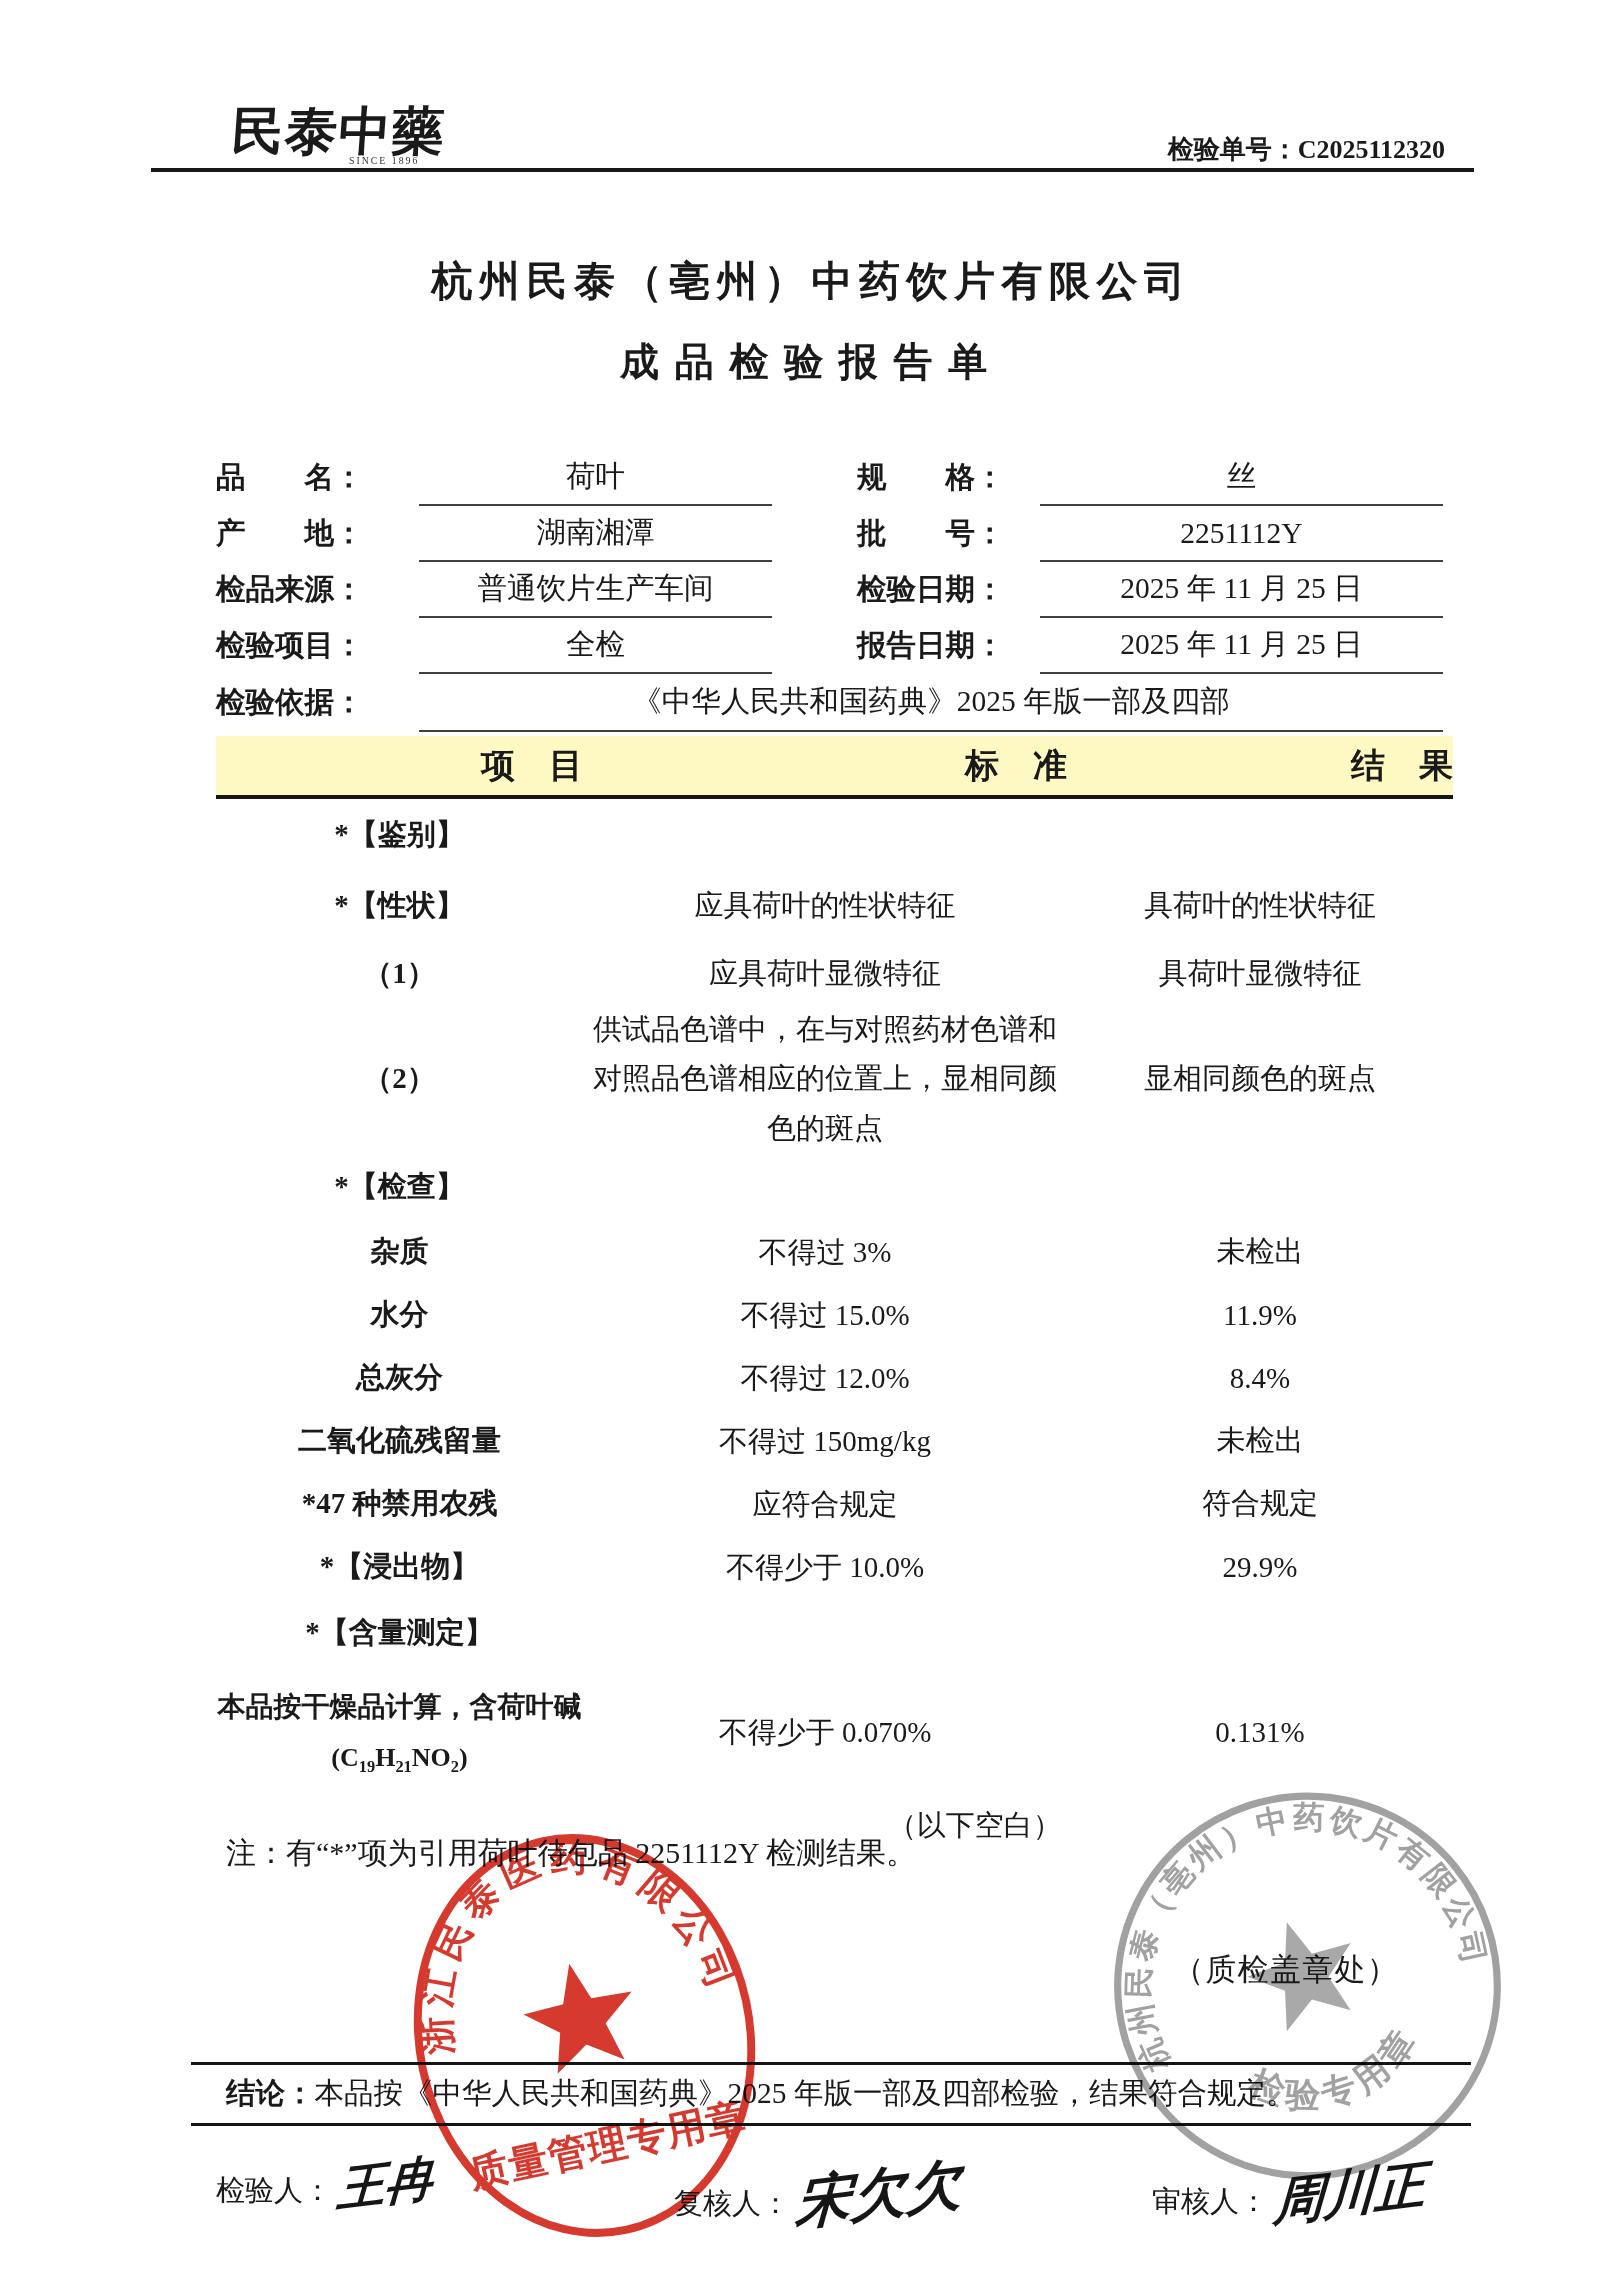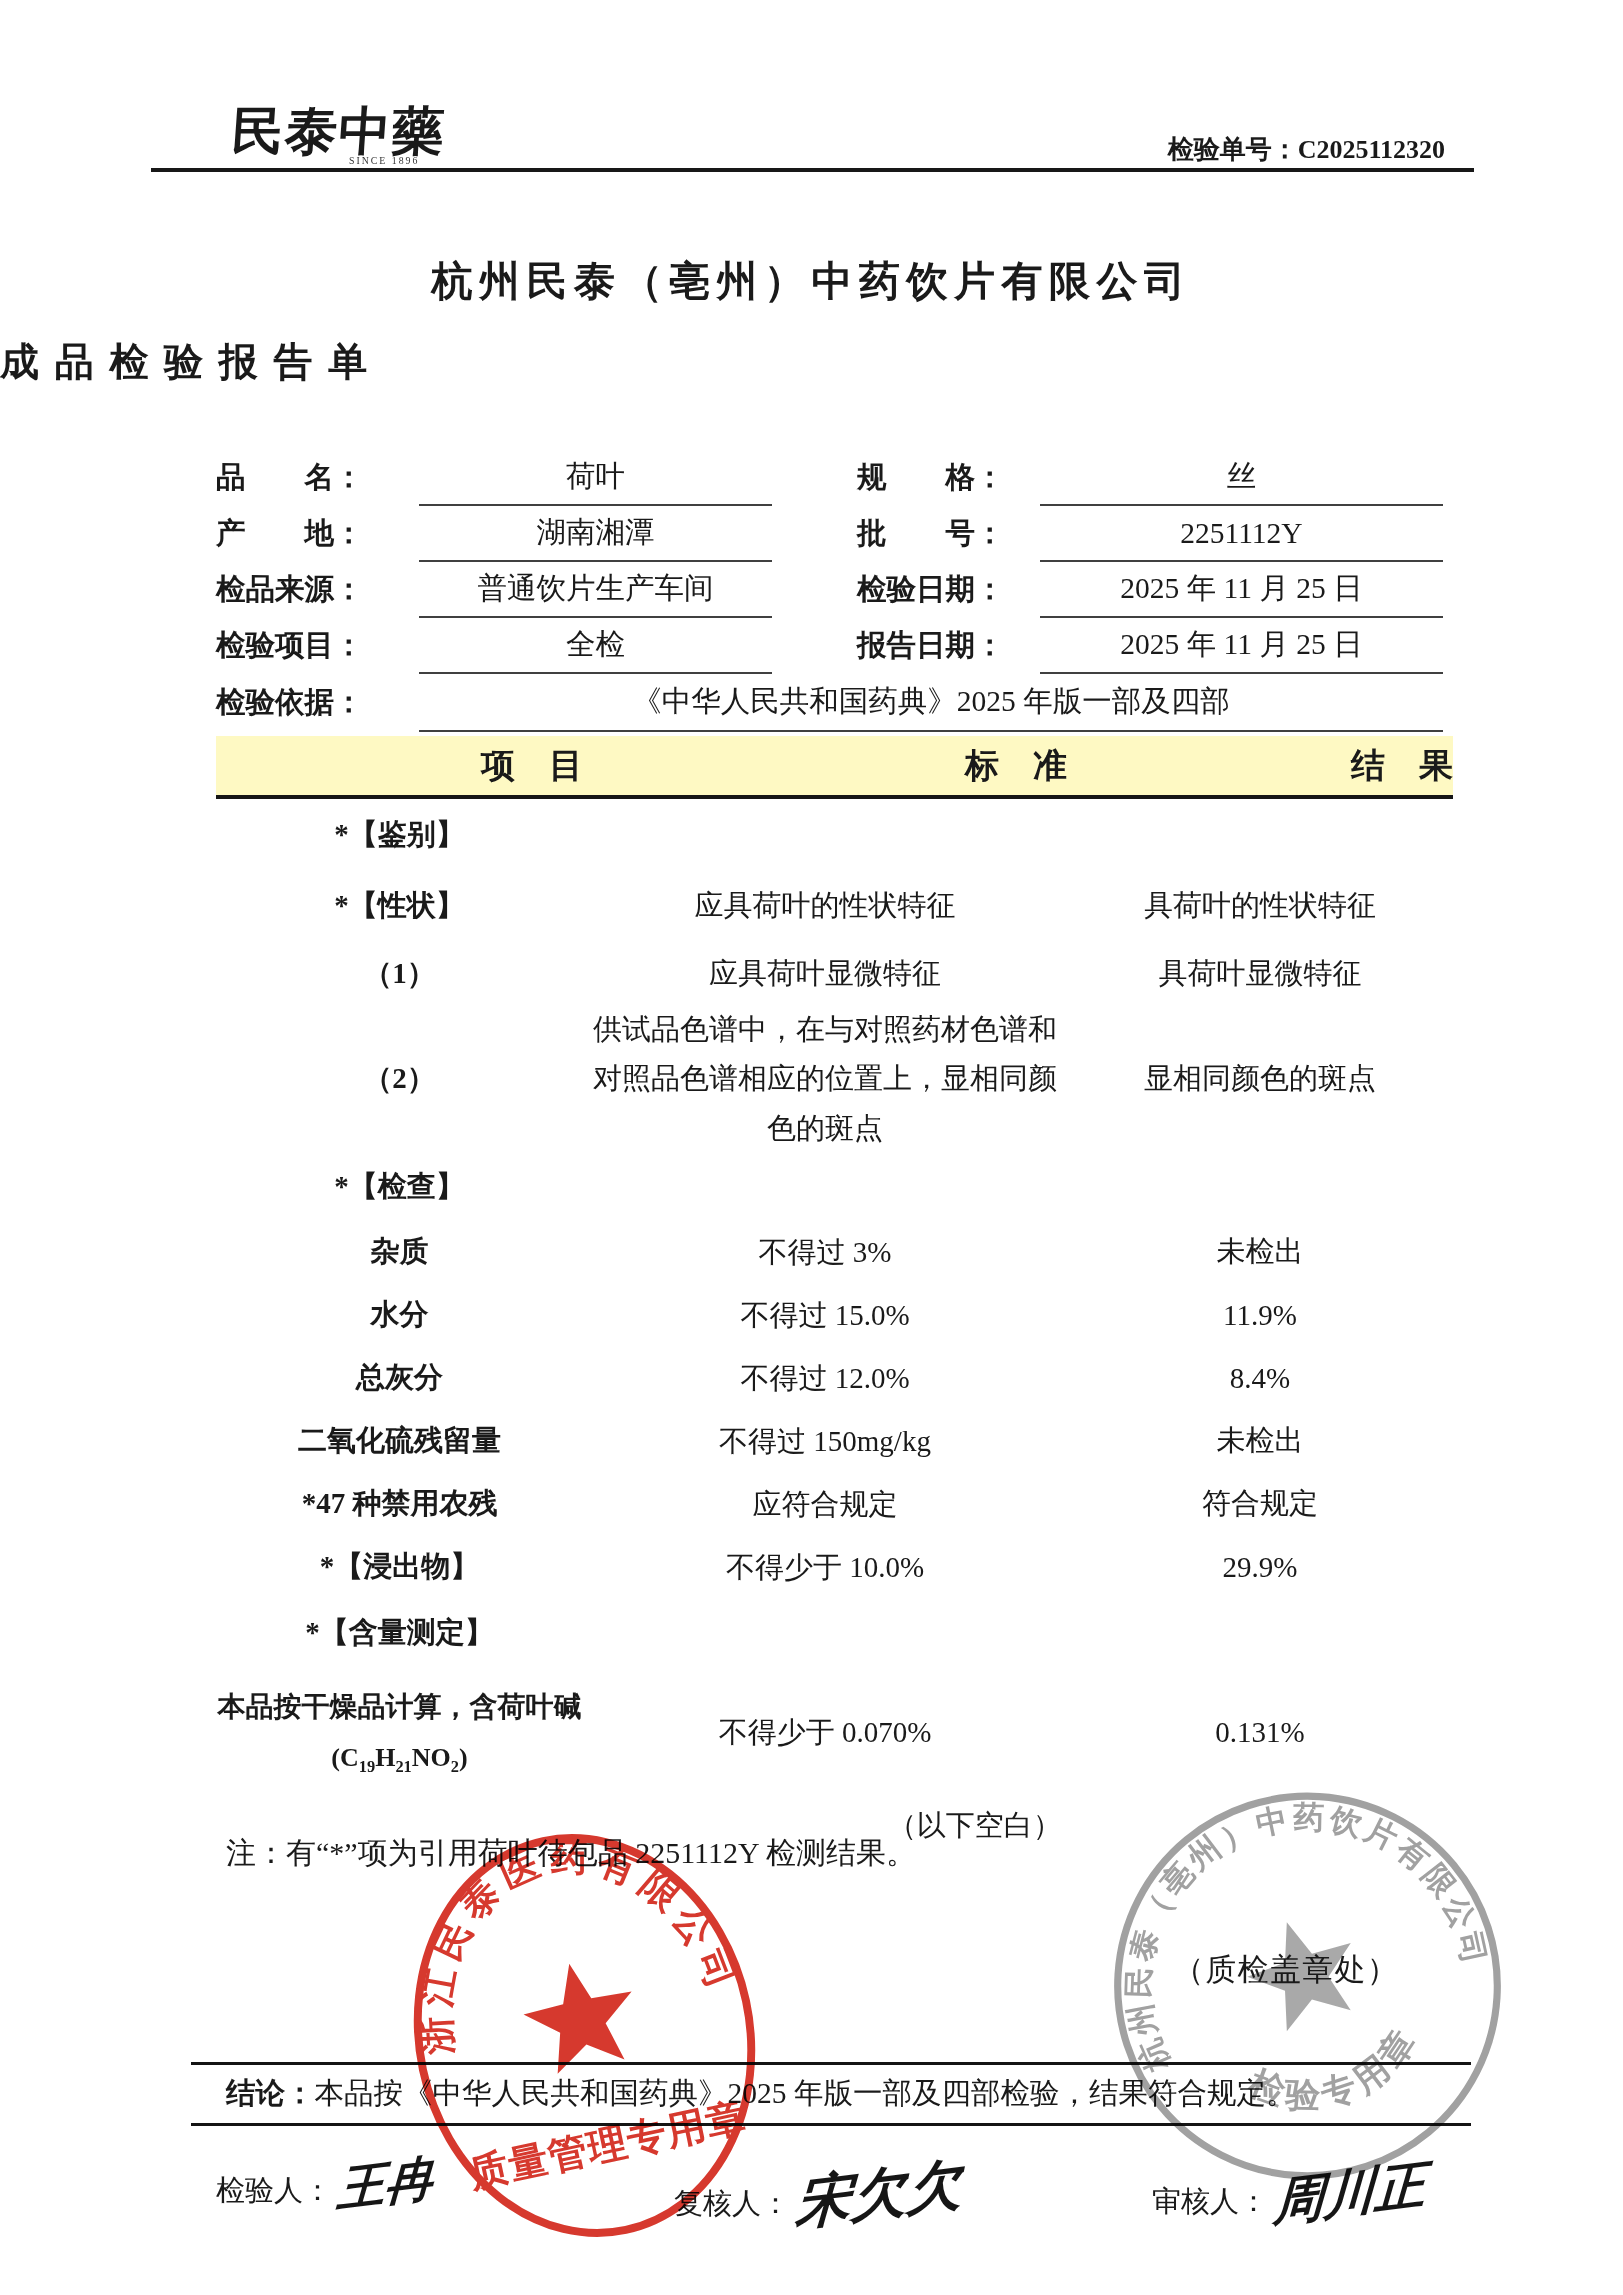--- a/index.html
+++ b/index.html
@@ -10,21 +10,21 @@
   }
   
   .logo{position:absolute;left:232px;top:97px;width:275px;height:72px;}
   .logo-text{font-size:52px;font-weight:bold;letter-spacing:1.3px;transform:skewX(-4deg);display:inline-block;}
   .logo-since{position:absolute;left:117px;top:58px;font-size:9.8px;letter-spacing:2px;color:#333;}
   .report-no{position:absolute;right:178px;top:132px;font-size:26px;font-weight:bold;}
   .rule-top{position:absolute;left:151px;right:149px;top:168px;height:3.9px;background:#181818;}
   
   .company-title{position:absolute;left:0;right:0;top:254px;text-align:center;
     font-size:41px;font-weight:bold;letter-spacing:6.5px;}
-  .report-title{position:absolute;left:0;right:0;top:335px;
+  .report-title{position:absolute;left:0;right:0;top:335px;text-align:center;
     font-size:39px;font-weight:bold;letter-spacing:15.7px;}
   
   .info{position:absolute;left:216px;top:450px;width:1227px;font-size:29.5px;}
   .info-row{display:grid;grid-template-columns:203px 353px 85px 183px 403px;height:56px;}
   .info-row-basis{display:grid;grid-template-columns:203px 1024px;height:58px;}
   .ilabel{font-weight:bold;display:flex;align-items:center;}
   .ival{display:flex;align-items:center;justify-content:center;border-bottom:2px solid #404040;}
   .igap{}
   
   .band{position:absolute;left:216px;top:736px;width:1237px;height:59px;background:#fef9c3;

